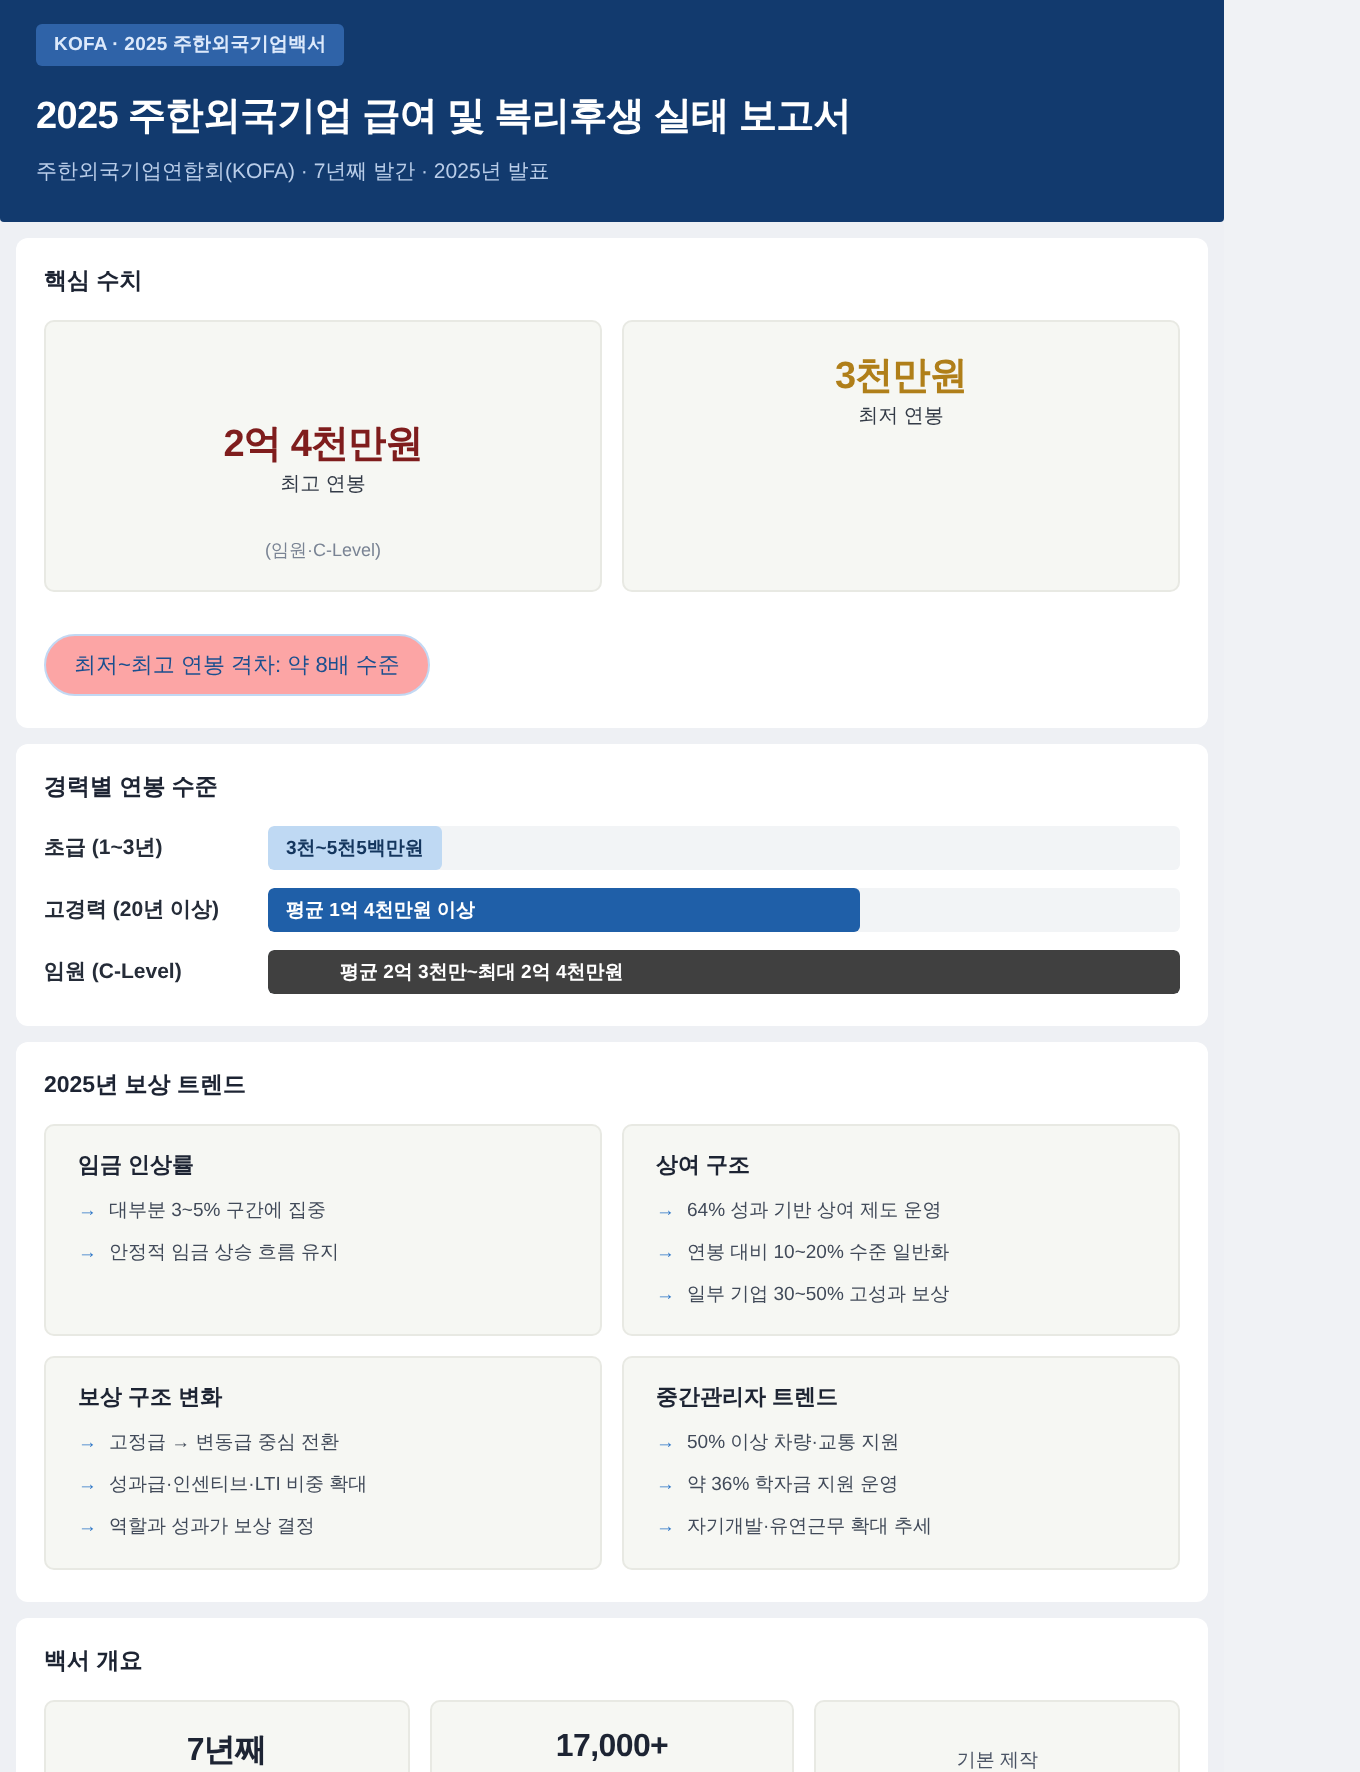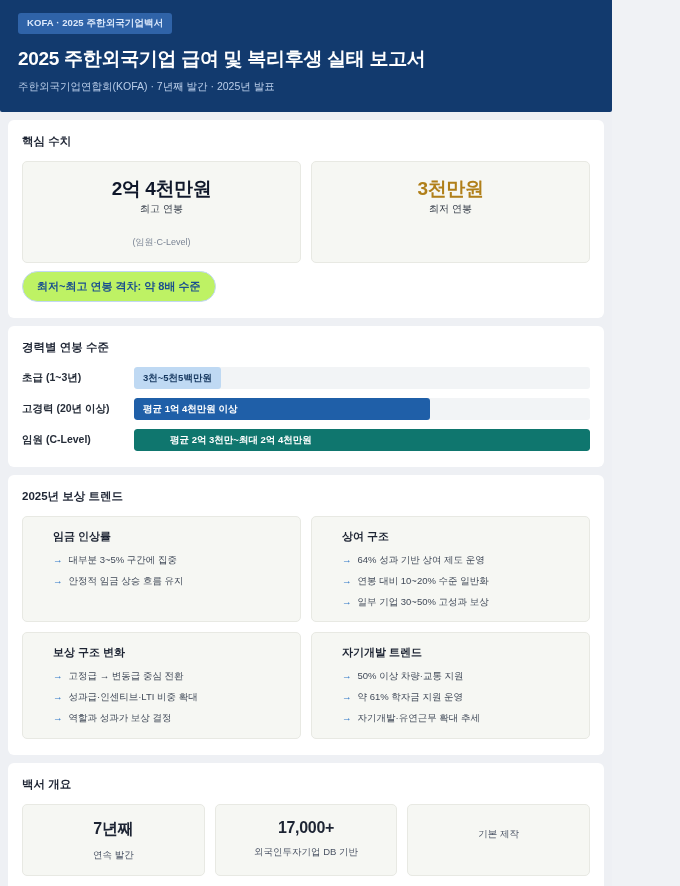--- a/index.html
+++ b/index.html
@@ -72,41 +72,41 @@
     border: 1px solid #e8e9e3;
     border-radius: 5px;
     padding: 14px 8px 13px 8px;
     text-align: center;
   }
   .kf-value {
     font-size: 19px;
     font-weight: bold;
     letter-spacing: -0.4px;
   }
-  .kf-v-blue { color: #0f172a; }
+  .kf-v-blue { color: #7f1d1d; margin-top: 34px; }
   .kf-v-amber { color: #b07f19; }
   .kf-v-green { color: #1f7a56; }
   .kf-label {
     font-size: 10px;
     color: #333b47;
     margin-top: 0;
   }
   .kf-note {
     font-size: 9px;
     color: #7a8494;
     margin-top: 20px;
   }
   .pill {
     display: inline-block;
-    margin-top: 8px;
-    background: #bef264;
+    margin-top: 21px;
+    background: #fca5a5;
     border: 1px solid #c2d8f3;
     color: #1a4f8f;
     font-size: 11px;
-    font-weight: bold;
+    font-weight: normal;
     padding: 7px 14px;
     border-radius: 20px;
   }
 
   
   .bar-row {
     display: flex;
     align-items: center;
     margin-bottom: 9px;
   }
@@ -131,33 +131,33 @@
     display: flex;
     align-items: center;
     padding-left: 9px;
     font-size: 9.5px;
     font-weight: bold;
     white-space: nowrap;
   }
   .bf-1 { background: #bfd9f3; color: #14365e; }
   .bf-2 { background: #4d93dd; color: #ffffff; }
   .bf-3 { background: #1f5fa8; color: #ffffff; }
-  .bf-4 { background: #0f766e; color: #ffffff; padding-left: 36px; }
+  .bf-4 { background: #404040; color: #ffffff; padding-left: 36px; }
 
   
   .trend-grid {
     display: grid;
     grid-template-columns: 1fr 1fr;
     gap: 10px;
   }
   .trend-box {
     background: #f6f7f3;
     border: 1px solid #e8e9e3;
     border-radius: 5px;
-    padding: 12px 12px 13px 30px;
+    padding: 12px 12px 13px 16px;
   }
   .trend-head {
     font-size: 11px;
     font-weight: bold;
     color: #1d2433;
     margin-bottom: 10px;
   }
   .trend-item {
     display: flex;
     align-items: flex-start;
@@ -294,28 +294,28 @@
             <span class="arrow">→</span>
             <span>성과급·인센티브·LTI 비중 확대</span>
           </div>
         <div class="trend-item">
             <span class="arrow">→</span>
             <span>역할과 성과가 보상 결정</span>
           </div>
       </div>
 
       <div class="trend-box">
-        <div class="trend-head">자기개발 트렌드</div>
+        <div class="trend-head">중간관리자 트렌드</div>
         <div class="trend-item">
             <span class="arrow">→</span>
             <span>50% 이상 차량·교통 지원</span>
           </div>
         <div class="trend-item">
             <span class="arrow">→</span>
-            <span>약 61% 학자금 지원 운영</span>
+            <span>약 36% 학자금 지원 운영</span>
           </div>
         <div class="trend-item">
             <span class="arrow">→</span>
             <span>자기개발·유연근무 확대 추세</span>
           </div>
       </div>
 
     </div>
   </div>
 

